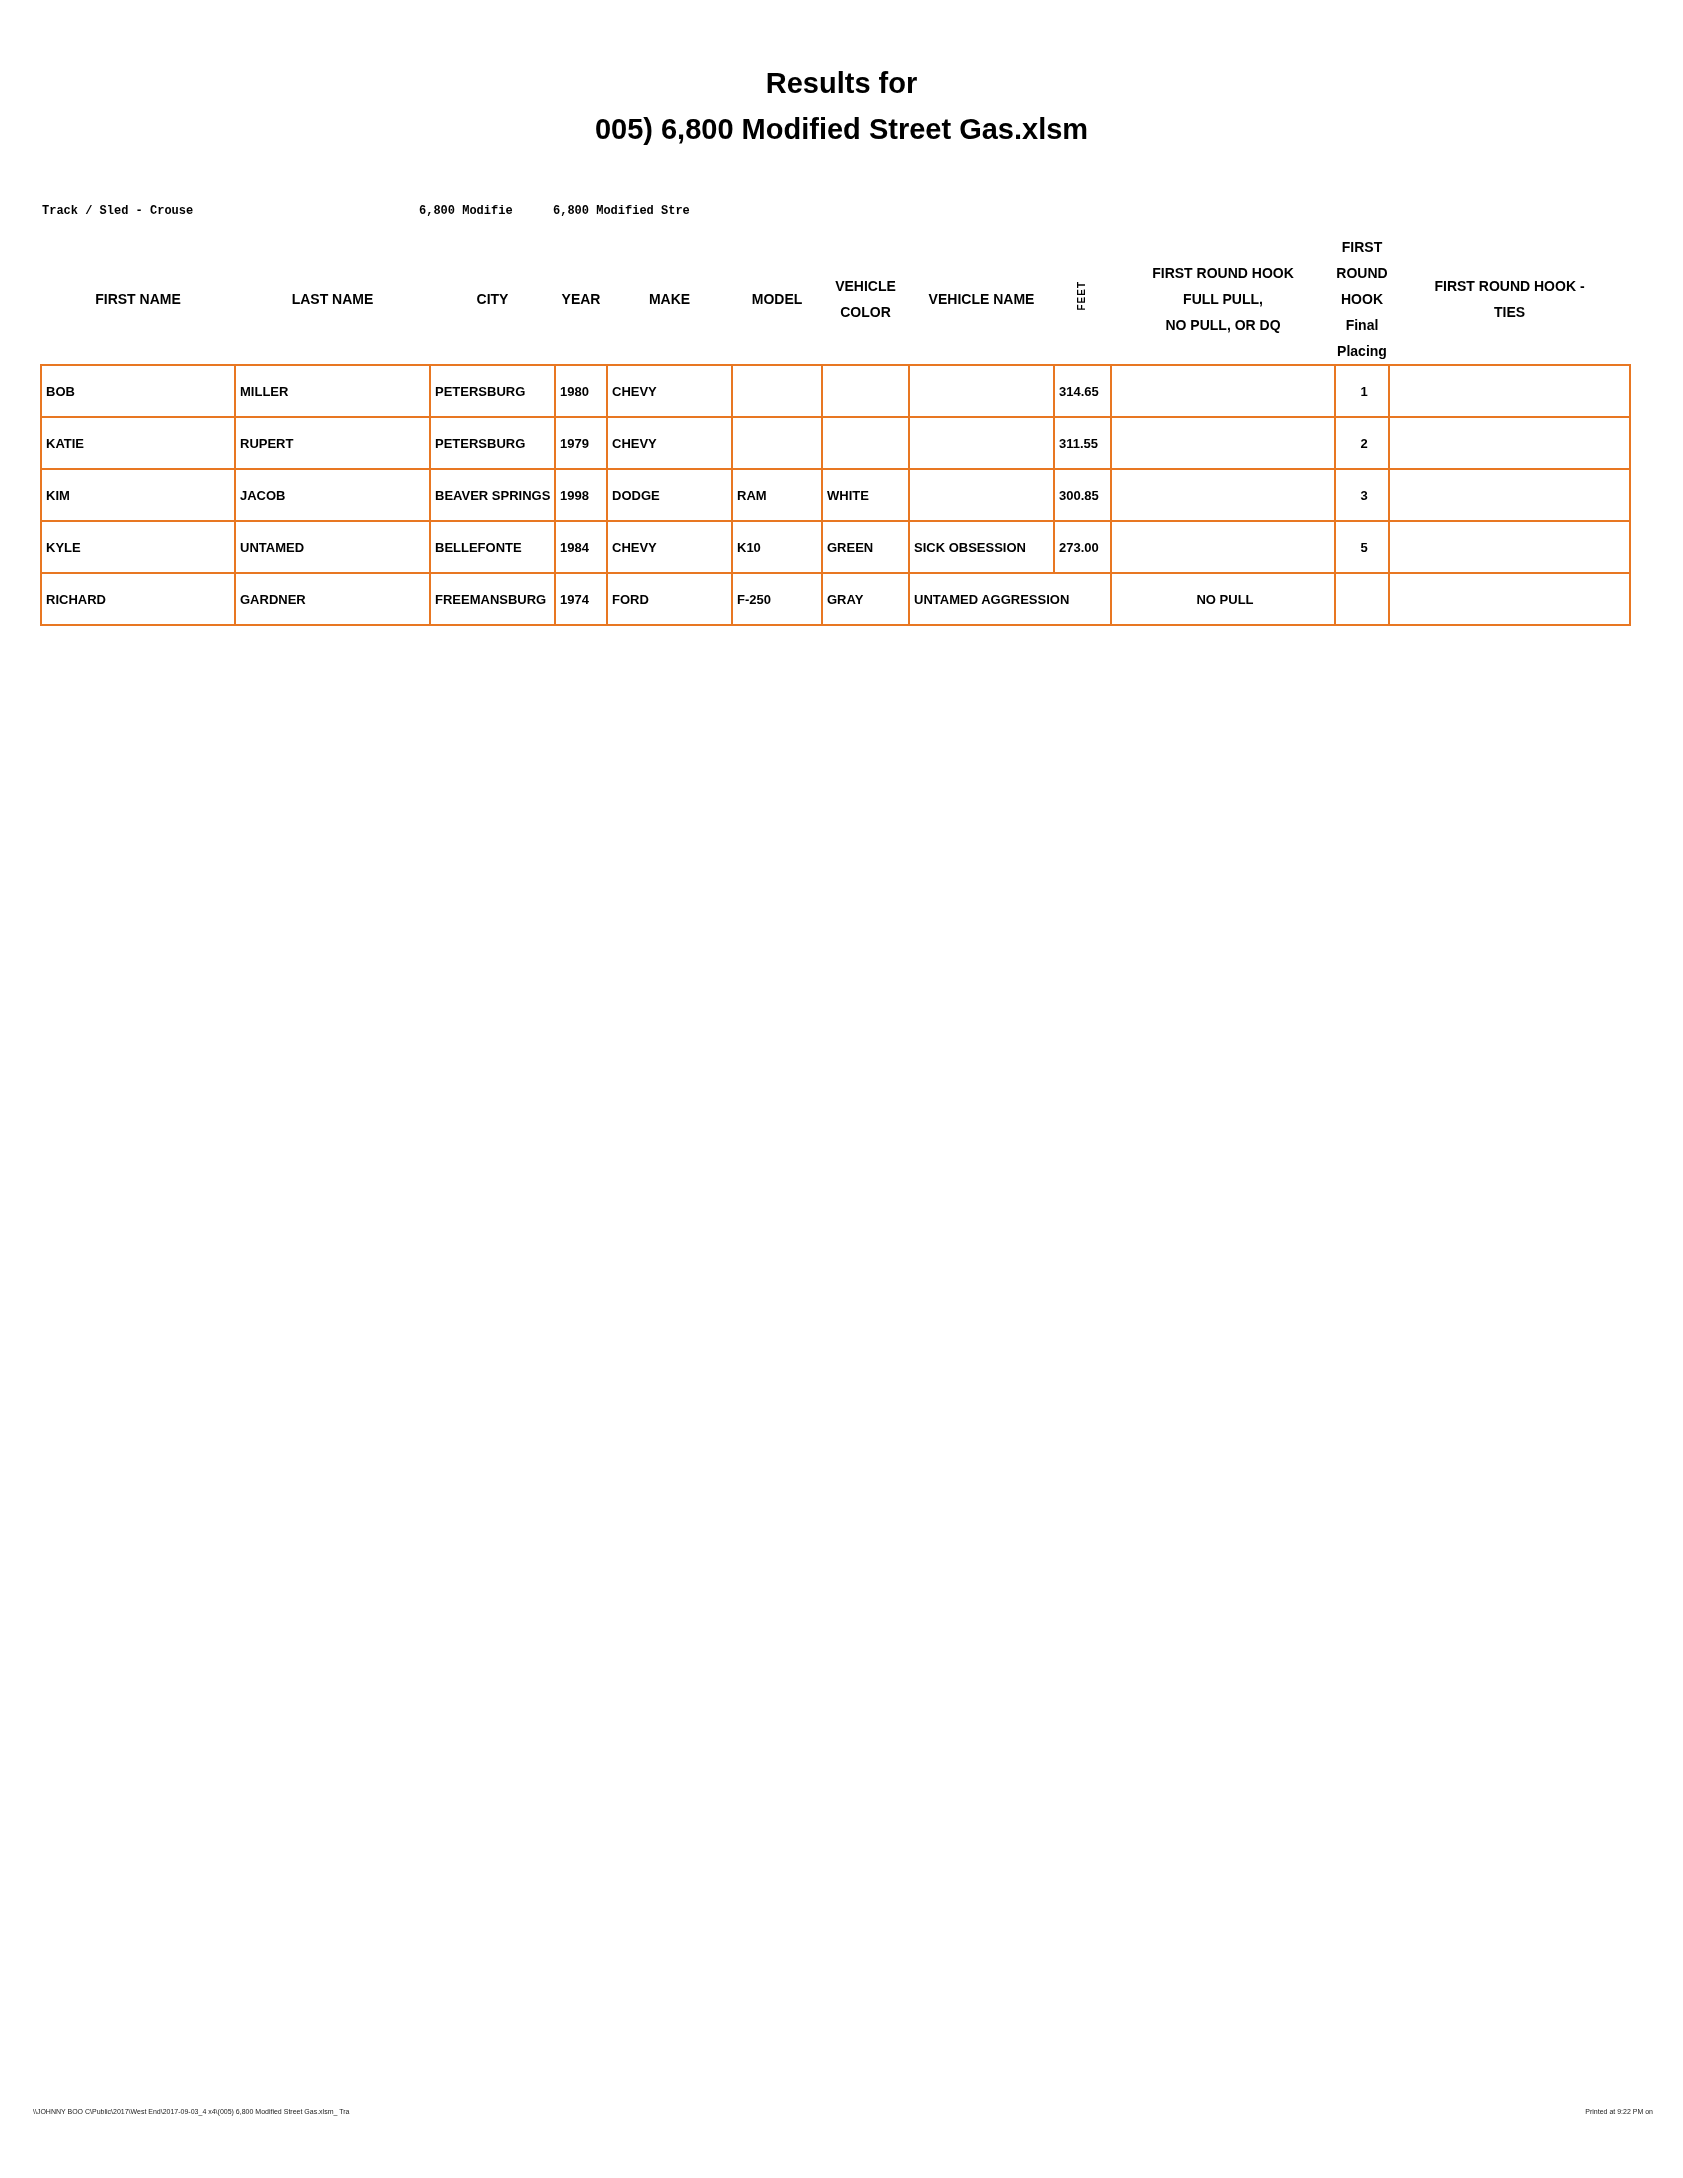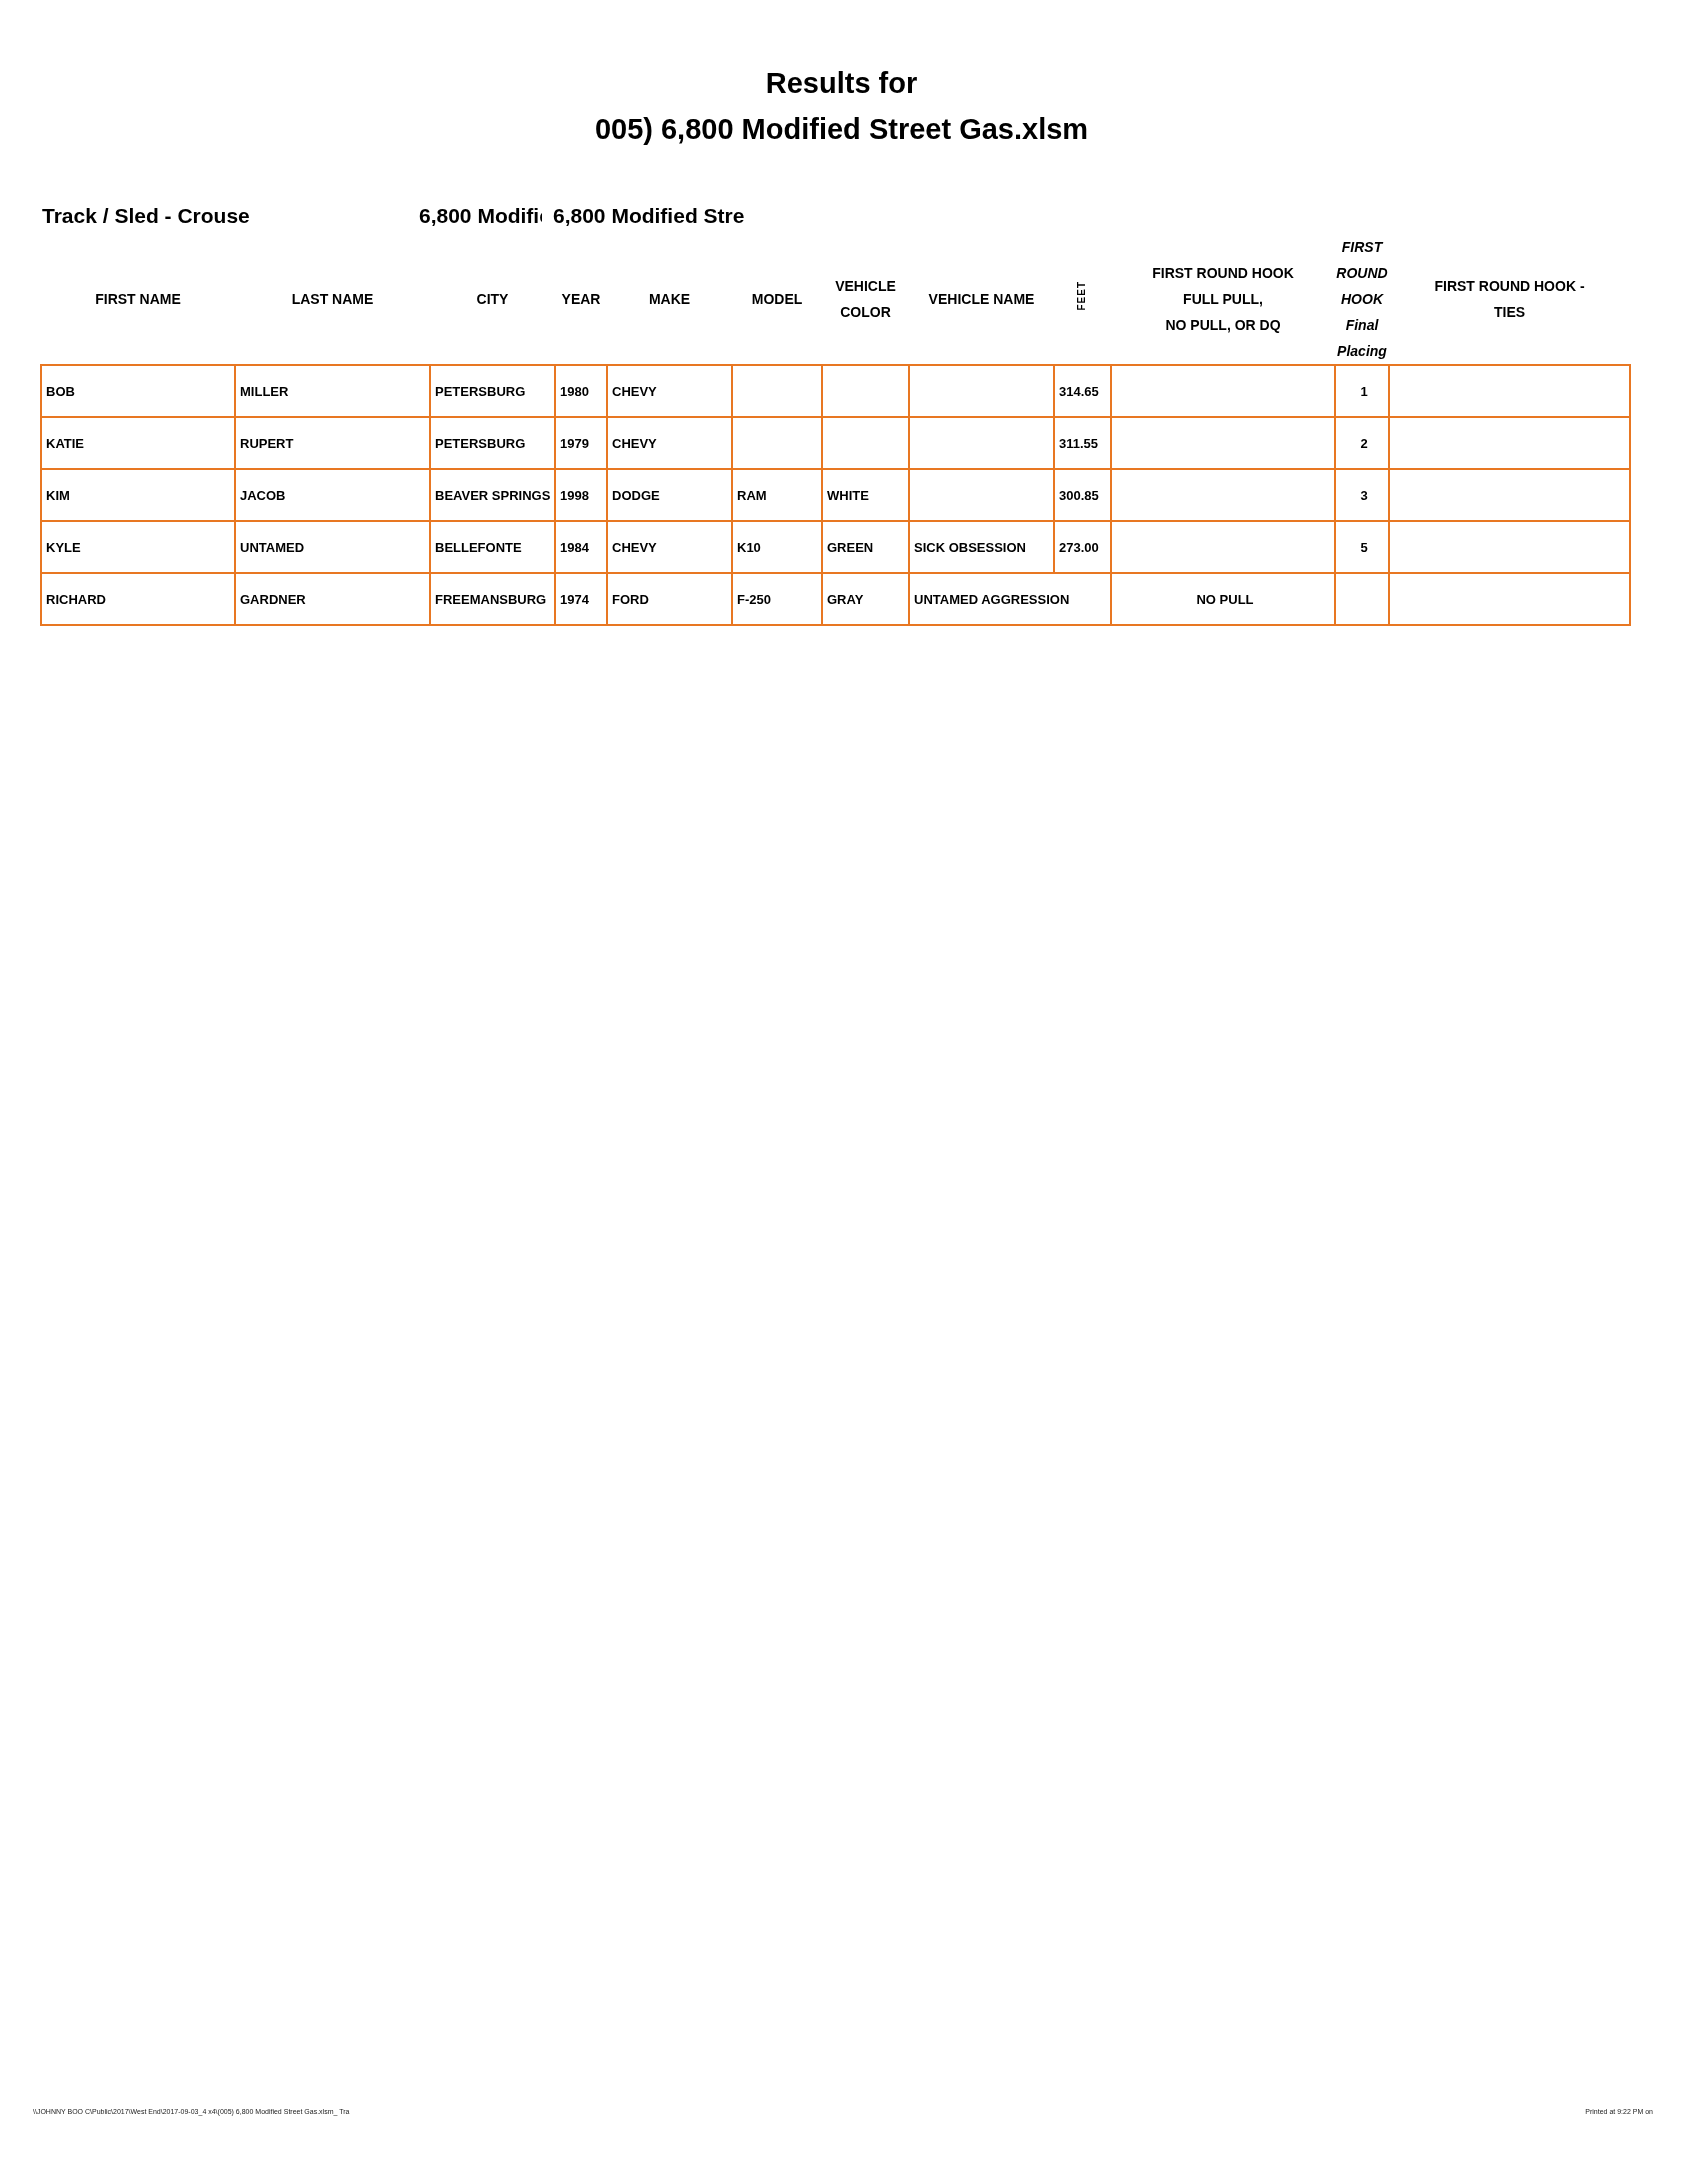--- a/index.html
+++ b/index.html
@@ -3,36 +3,36 @@
 <meta charset="utf-8">
 <style>
   html,body{margin:0;padding:0;}
   body{
     width:1683px;height:2178px;background:#ffffff;color:#000;
     font-family:"Liberation Sans", sans-serif;position:relative;overflow:hidden;
   }
   .title{position:absolute;left:0;width:1683px;text-align:center;font-size:29px;font-weight:bold;letter-spacing:0px;}
   .title1{top:67px;}
   .title2{top:113px;}
-  .meta{position:absolute;font-size:21px;font-weight:bold;white-space:nowrap;}
+  .meta{position:absolute;font-size:12px;font-weight:bold;white-space:nowrap;font-family:Liberation Mono, monospace;}
   .meta-track{left:42px;top:204px;}
   .meta-c1{left:419px;top:204px;width:123px;overflow:hidden;}
   .meta-c2{left:553px;top:204px;}
   table.results{
     position:absolute;left:40px;top:235px;width:1589px;
     border-collapse:collapse;table-layout:fixed;
   }
   table.results thead tr{height:57px;}
   table.results thead th{
     border:none;border-bottom:2px solid #E87722;
     font-weight:bold;font-size:14px;line-height:1.85;text-align:center;
     vertical-align:middle;padding:0;overflow:hidden;
   }
   th.small-h{font-size:10px;line-height:1.75;}
-  th.tiny-h{font-size:6.4px;line-height:1.5;font-style:italic;}
+  th.tiny-h{font-size:6.4px;line-height:1.5;}
   th.ties-h{font-size:15px;line-height:1.8;}
   .preline{white-space:pre-line;}
   .vert{
     display:inline-block;writing-mode:vertical-rl;transform:rotate(180deg);
     font-size:10px;font-weight:bold;letter-spacing:1px;
   }
   table.results tbody tr{height:52px;}
   table.results tbody td{
     border:2px solid #E87722;
     font-size:13px;font-weight:bold;vertical-align:middle;

